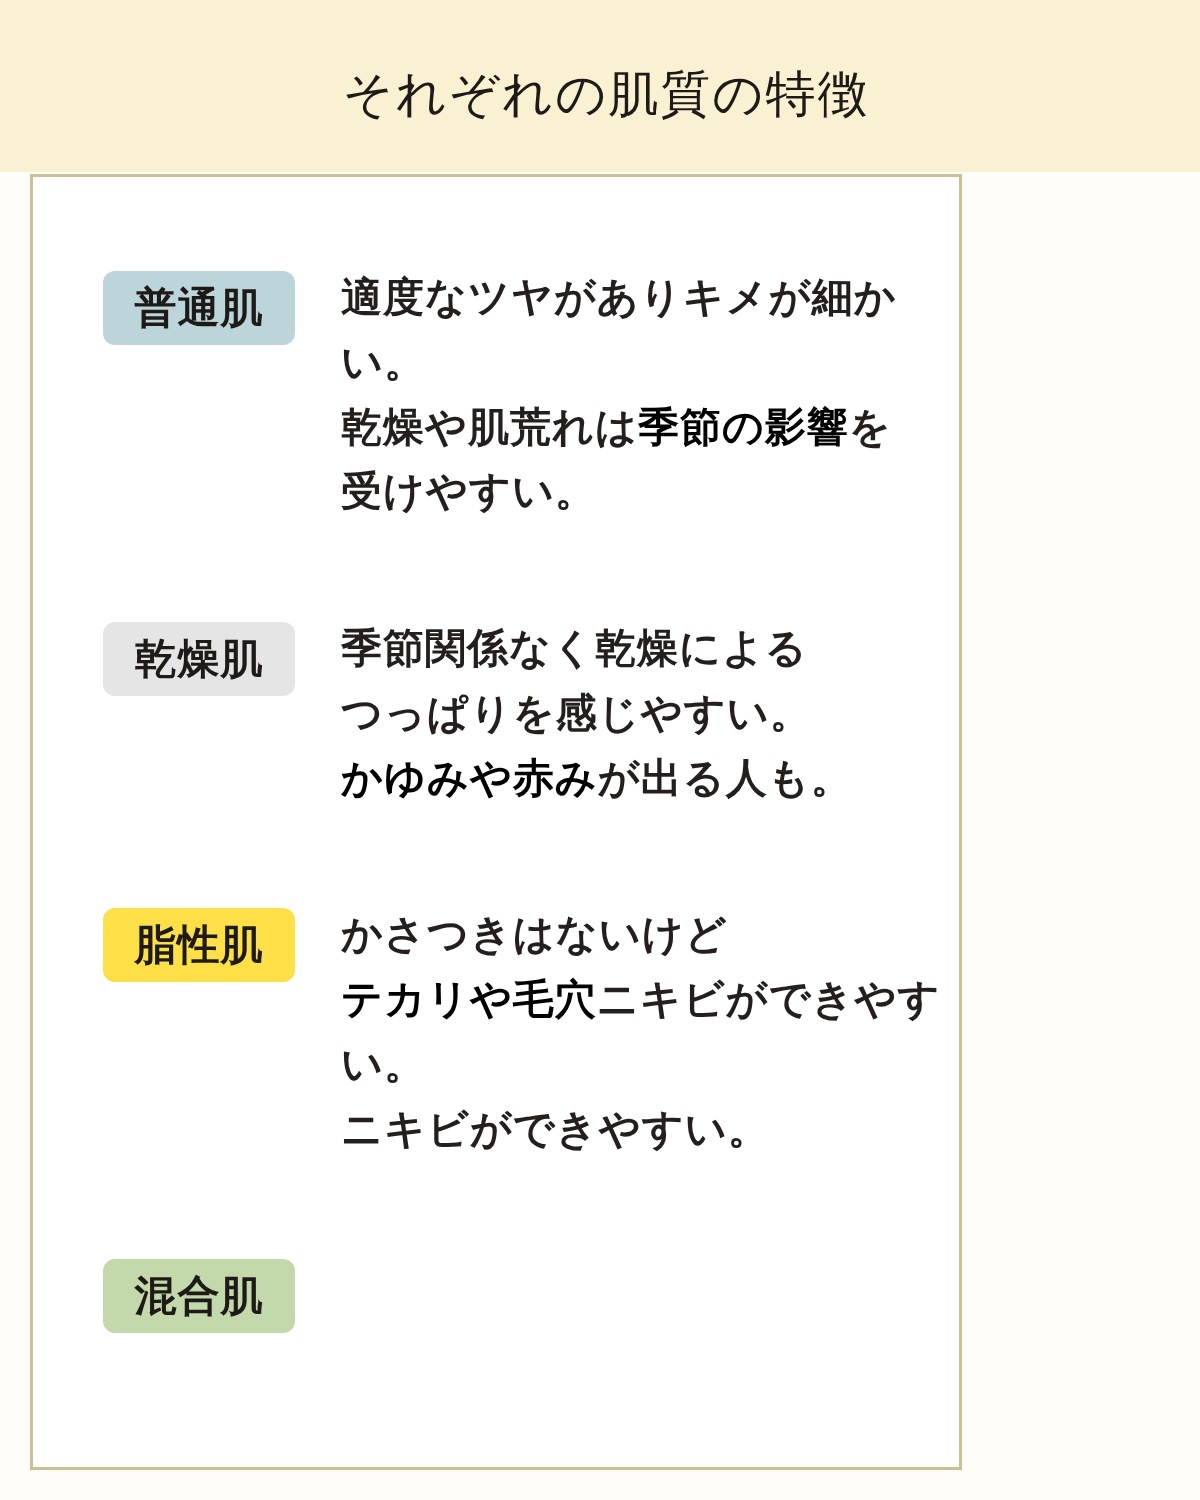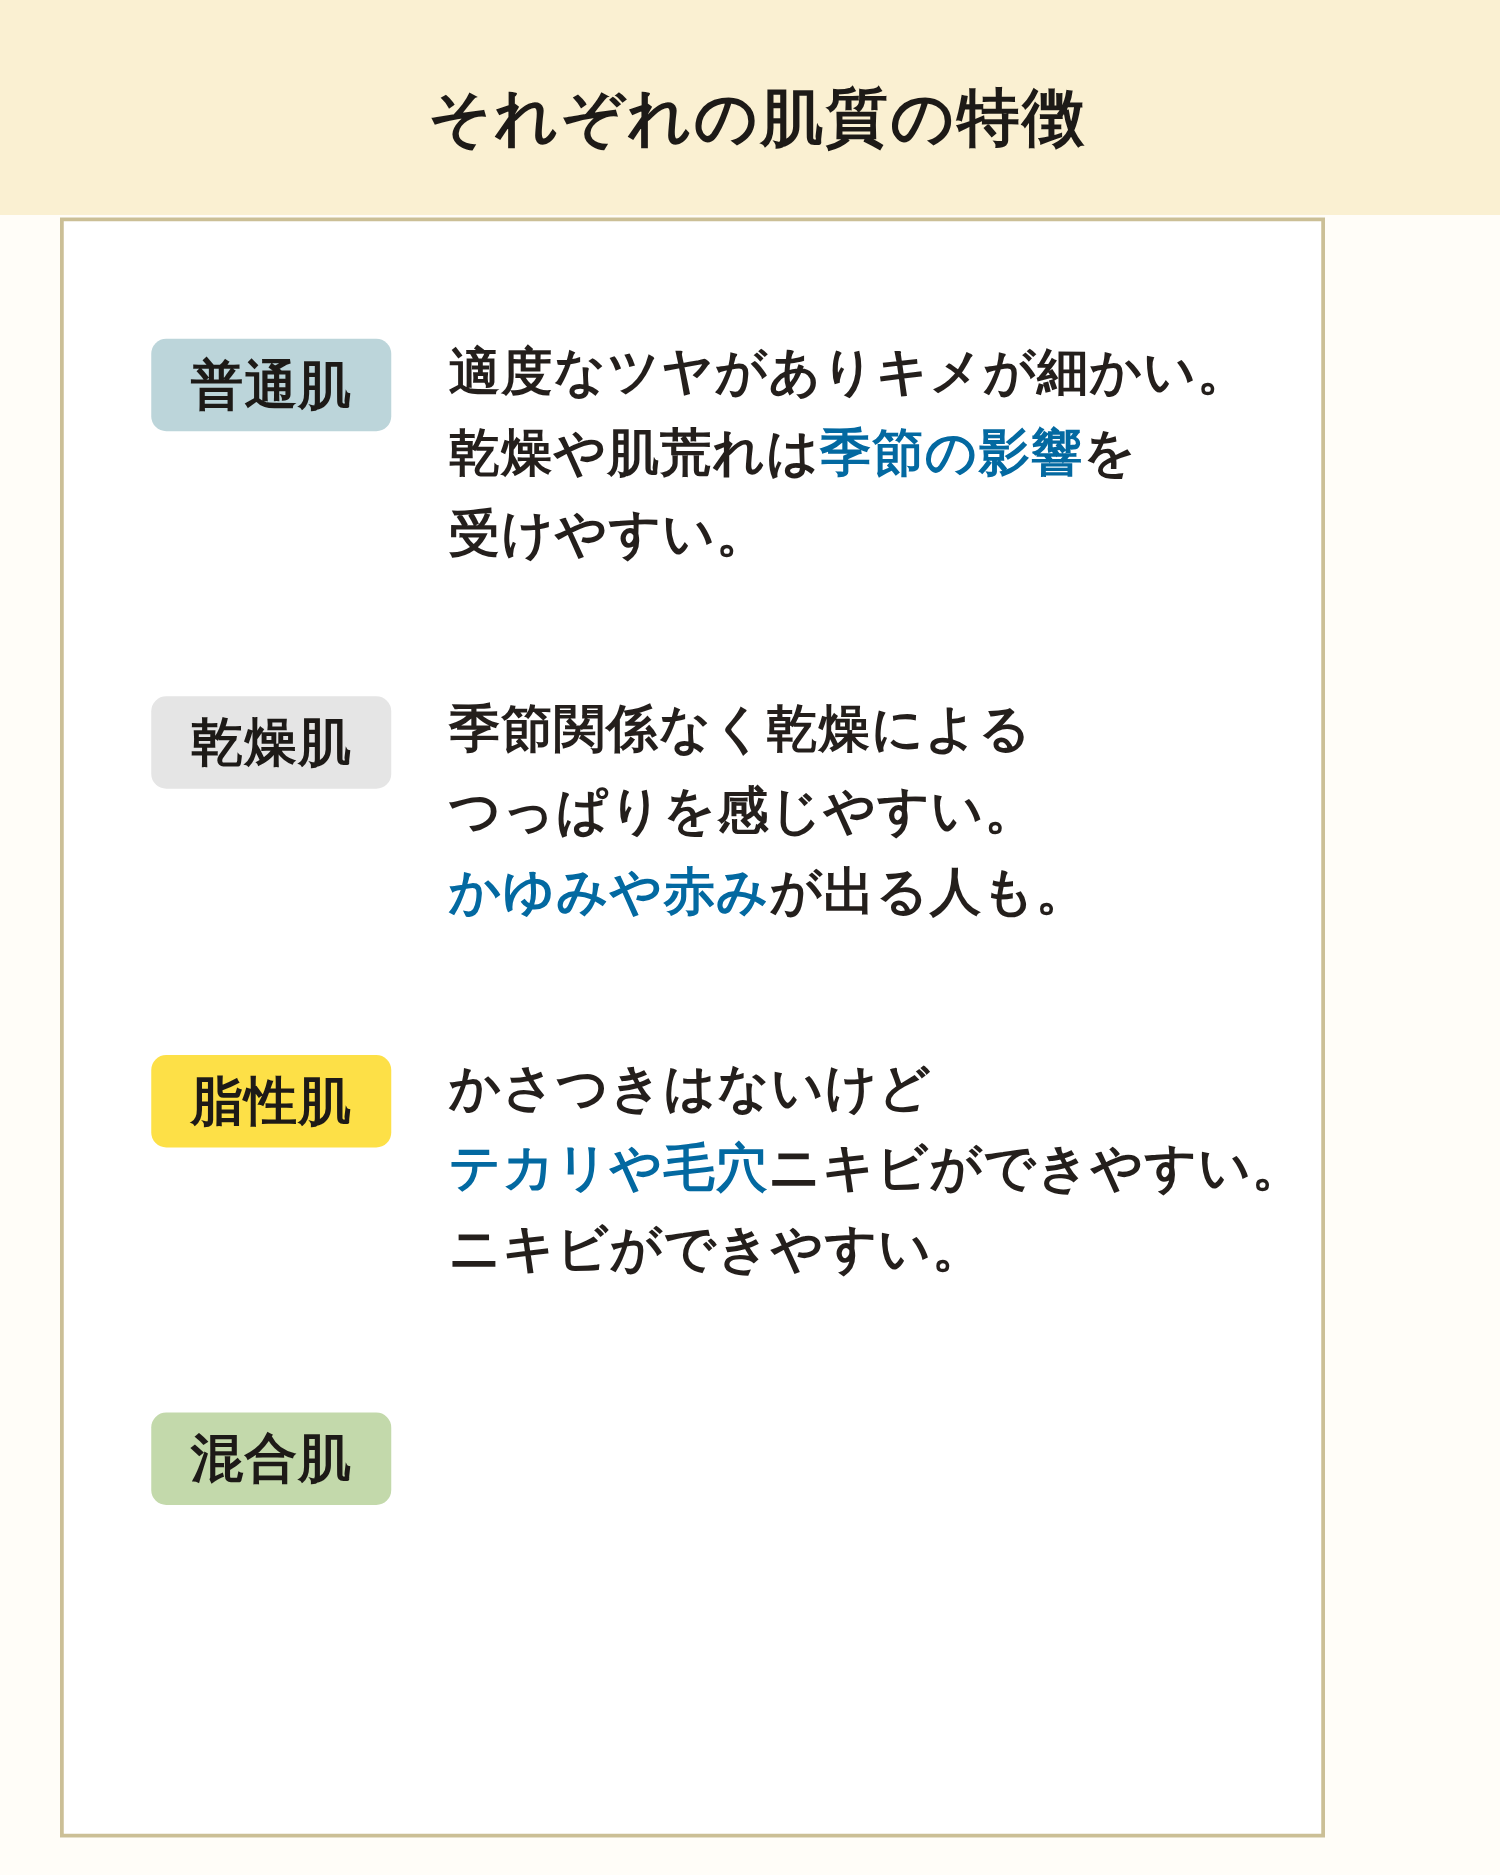--- a/index.html
+++ b/index.html
@@ -31,32 +31,32 @@
   .header-title {
     position: absolute;
     top: 0;
     left: 0;
     width: 1200px;
     height: 172px;
     display: flex;
     align-items: center;
     justify-content: center;
     font-size: 50px;
-    font-weight: bold;
+    font-weight: normal;
     letter-spacing: 2px;
     color: #1d1a17;
     padding-top: 16px;
     box-sizing: border-box;
     padding-left: 12px;
   }
   .card {
     position: absolute;
-    left: 48px;
+    left: 30px;
     top: 174px;
-    width: 1012px;
+    width: 932px;
     height: 1296px;
     background: #ffffff;
     border: 3px solid #cbbf96;
     box-sizing: border-box;
   }
   .rows {
     position: absolute;
     left: 0;
     top: 0;
     width: 100%;
@@ -94,21 +94,21 @@
   .desc {
     margin-left: 46px;
     font-size: 41px;
     line-height: 1.58;
     letter-spacing: 1px;
     font-weight: 600;
     color: #241f1c;
     white-space: pre-wrap;
   }
   .hl {
-    color: #0369a1;
+    color: #000000;
     font-weight: 700;
   }
 </style>
 </head>
 <body>
 
 <div class="page">
 
   <div class="header-band"></div>
   <div class="header-title">それぞれの肌質の特徴</div>

